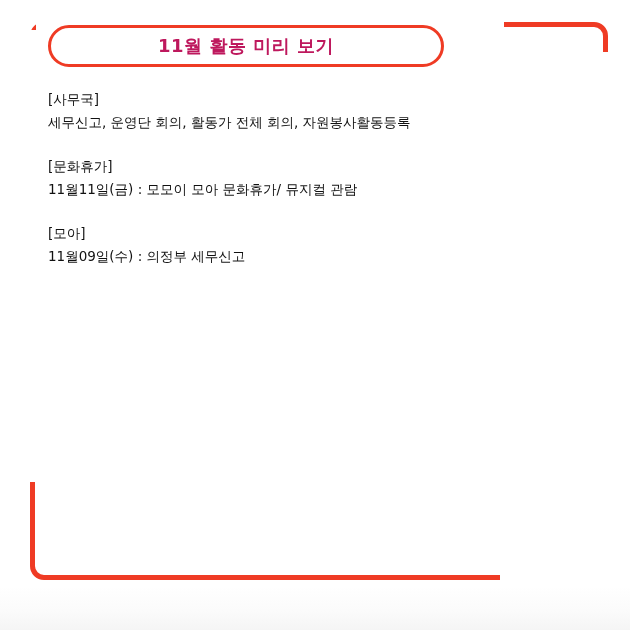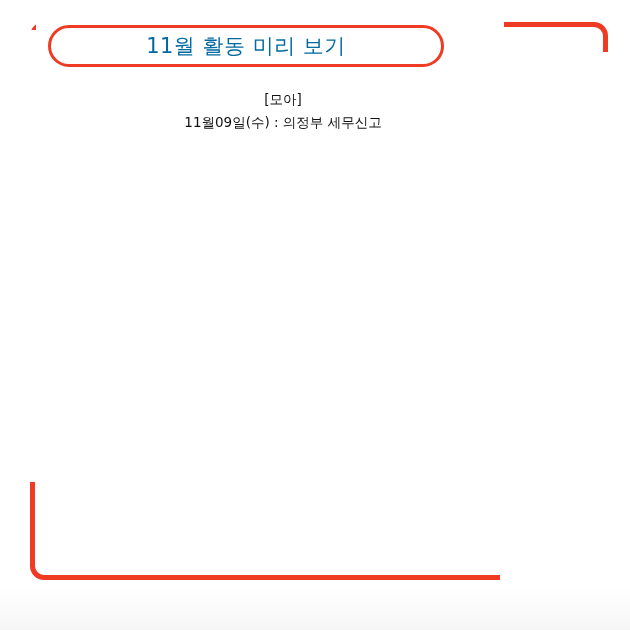--- a/index.html
+++ b/index.html
@@ -66,40 +66,39 @@
     height: 42px;
     box-sizing: border-box;
     border: 3px solid #ef3b24;
     border-radius: 21px;
     background: #ffffff;
     display: flex;
     align-items: center;
     justify-content: center;
   }
   #title-text {
-    font-size: 21px;
-    font-weight: normal;
-    color: #0369a1;
+    font-size: 18px;
+    font-weight: bold;
+    color: #be185d;
     letter-spacing: 0.5px;
     white-space: nowrap;
   }
 
   
   #content {
     position: absolute;
     left: 48px;
     top: 88px;
     width: 470px;
   }
   .section {
     margin-bottom: 21px;
   }
   .section:last-child {
     margin-bottom: 0;
-    text-align: center;
   }
   .sec-head {
     font-size: 13.5px;
     color: #111111;
     line-height: 1.7;
     white-space: nowrap;
   }
   .sec-line {
     font-size: 13.5px;
     color: #111111;
@@ -126,21 +125,29 @@
   <div class="cut" id="cut-top"></div>
   <div class="cut" id="cut-left-upper"></div>
   <div class="cut" id="cut-right-lower"></div>
 
   <div id="title-box">
     <span id="title-text">11월 활동 미리 보기</span>
   </div>
 
   <div id="content">
 
+    <div class="section">
+      <div class="sec-head">[사무국]</div>
+      <div class="sec-line">세무신고, 운영단 회의, 활동가 전체 회의, 자원봉사활동등록</div>
+    </div>
 
+    <div class="section">
+      <div class="sec-head">[문화휴가]</div>
+      <div class="sec-line">11월11일(금) : 모모이 모아 문화휴가/ 뮤지컬 관람</div>
+    </div>
 
 
 
     <div class="section">
       <div class="sec-head">[모아]</div>
       <div class="sec-line">11월09일(수) : 의정부 세무신고</div>
     </div>
 
   </div>
 

